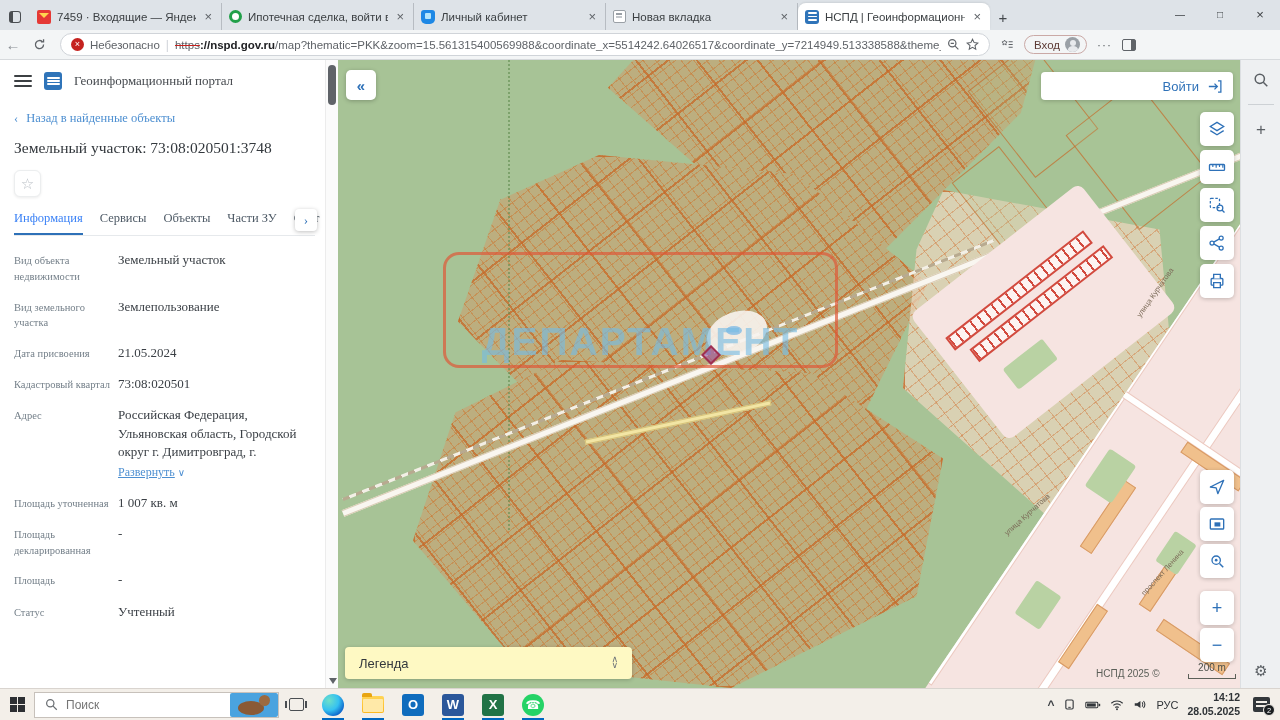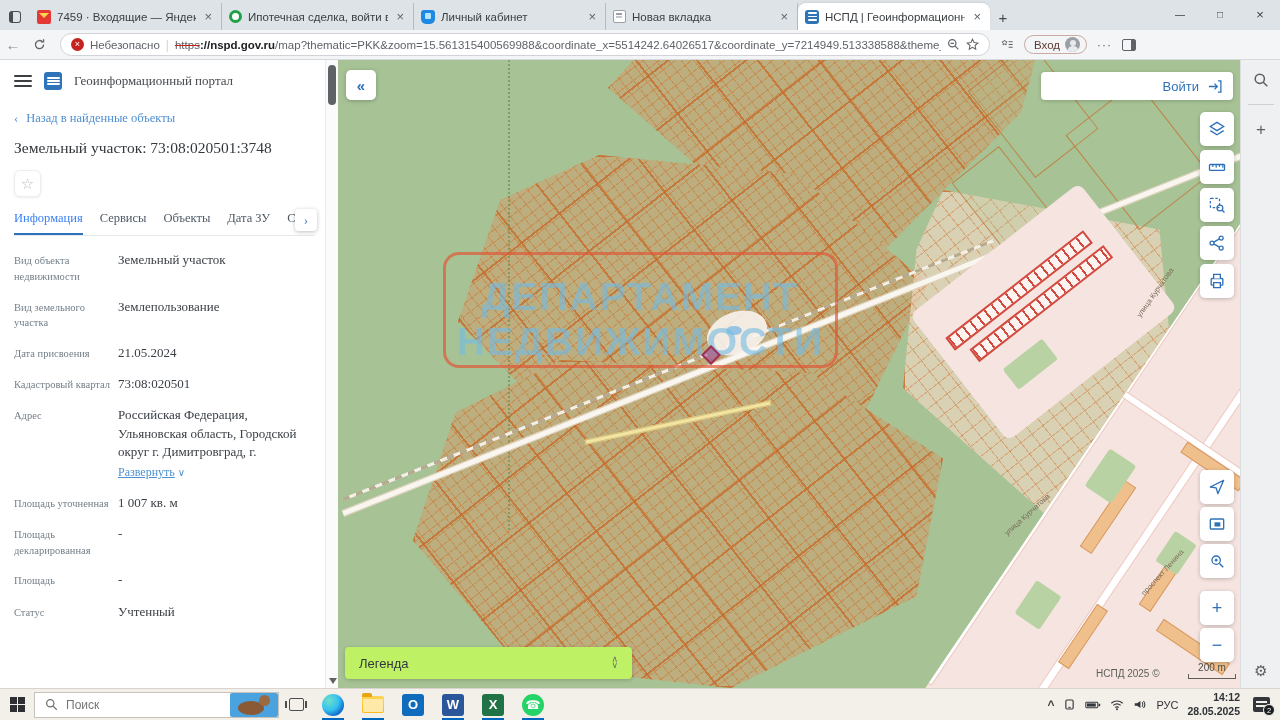--- a/index.html
+++ b/index.html
@@ -114,21 +114,21 @@
   .watermark span { font-size:39px; font-weight:bold; letter-spacing:2px; color:rgba(118,188,228,.62); line-height:1.15; }
   
   .collapse-btn { position:absolute; left:8px; top:10px; width:30px; height:30px; background:#fff; border-radius:5px; box-shadow:0 1px 4px rgba(0,0,0,.25); color:#2e71b8; font-size:15px; font-weight:bold; display:flex; align-items:center; justify-content:center; z-index:10; }
   .login-bar { position:absolute; left:703px; top:12px; width:192px; height:28px; background:#fff; border-radius:4px; box-shadow:0 1px 4px rgba(0,0,0,.2); display:flex; align-items:center; justify-content:flex-end; gap:7px; padding:0 10px; z-index:10; }
   .login-bar span { color:#2e71b8; font-size:13px; }
   .mtool { width:34px; height:34px; background:#fff; border-radius:5px; box-shadow:0 1px 4px rgba(0,0,0,.22); display:flex; align-items:center; justify-content:center; color:#2e71b8; }
   .mtools-top { position:absolute; right:6px; top:52px; display:flex; flex-direction:column; gap:4px; z-index:10; }
   .mtools-low { position:absolute; right:6px; top:410px; display:flex; flex-direction:column; gap:3px; z-index:10; }
   .mtools-low .gap { height:7px; }
   .mtool.txt { font-size:18px; color:#2e71b8; }
-  .legend-bar { position:absolute; left:7px; top:587px; width:287px; height:32px; background:#bef264; border-radius:4px; box-shadow:0 1px 4px rgba(0,0,0,.2); display:flex; align-items:center; padding:0 14px; z-index:10; }
+  .legend-bar { position:absolute; left:7px; top:587px; width:287px; height:32px; background:#fef9c3; border-radius:4px; box-shadow:0 1px 4px rgba(0,0,0,.2); display:flex; align-items:center; padding:0 14px; z-index:10; }
   .legend-bar .lg-label { flex:1; font-size:13px; color:#33383d; }
   .lg-chevrons { display:flex; flex-direction:column; line-height:.65; color:#6a7077; font-size:9px; text-align:center; }
   .attribution { position:absolute; left:758px; top:608px; font-size:10px; color:#5b5f58; z-index:9; }
   .scalebar { position:absolute; left:850px; top:602px; width:48px; text-align:center; font-size:10px; color:#4b4f49; z-index:9; }
   .scalebar i { display:block; height:5px; border:1px solid #5b5f58; border-top:none; margin-top:1px; }
 
   
   .rightstrip { position:absolute; right:0; top:60px; width:40px; height:628px; background:#eef0f2; border-left:1px solid #dcdfe2; z-index:11; }
   .rs-ic { position:absolute; left:0; width:40px; display:flex; justify-content:center; color:#5a5f64; }
   .rs-div { position:absolute; left:7px; width:26px; border-top:1px solid #cdd1d5; }
@@ -272,21 +272,21 @@
       <div class="back-link">
         <span>‹</span>
         <span>Назад в найденные объекты</span>
       </div>
       <div class="p-title">Земельный участок: 73:08:020501:3748</div>
       <div class="star-btn">☆</div>
       <div class="p-tabs">
         <span class="p-tab active">Информация</span>
         <span class="p-tab">Сервисы</span>
         <span class="p-tab">Объекты</span>
-        <span class="p-tab">Дата ЗУ</span>
+        <span class="p-tab">Части ЗУ</span>
         <span class="p-tab">Сост</span>
         <span class="tab-more">›</span>
       </div>
       <div class="fields">
         <div class="frow">
             <span class="flabel">Вид объекта недвижимости</span>
             <span class="fvalue">Земельный участок</span>
           </div>
         <div class="frow">
             <span class="flabel">Вид земельного участка</span>
@@ -367,21 +367,20 @@
     </div>
     <div class="pond-white"></div>
     <div class="pond"></div>
 
     <span class="street-label" style="left:788px;top:228px;transform:rotate(-55deg);">улица Курчатова</span>
     <span class="street-label" style="left:660px;top:450px;transform:rotate(-42deg);">улица Курчатова</span>
     <span class="street-label" style="left:795px;top:508px;transform:rotate(-48deg);">проспект Ленина</span>
 
     <div class="watermark">
       <span>ДЕПАРТАМЕНТ</span>
-      <span>НЕДВИЖИМОСТИ</span>
     </div>
 
     <div class="parcel-diamond"></div>
 
     <div class="collapse-btn">«</div>
     <div class="login-bar">
       <span>Войти</span>
       <svg width="17" height="17" viewBox="0 0 24 24">
           <path d="M4 12h11M12 8l4 4-4 4M17 4h4v16h-4" fill="none" stroke="#2e71b8" stroke-width="1.8"></path>
         </svg>

